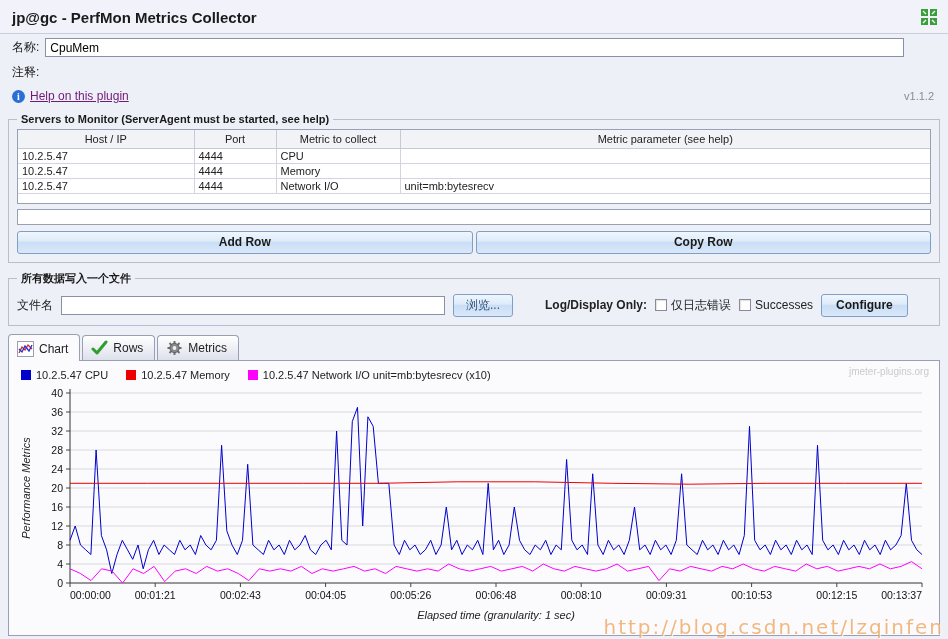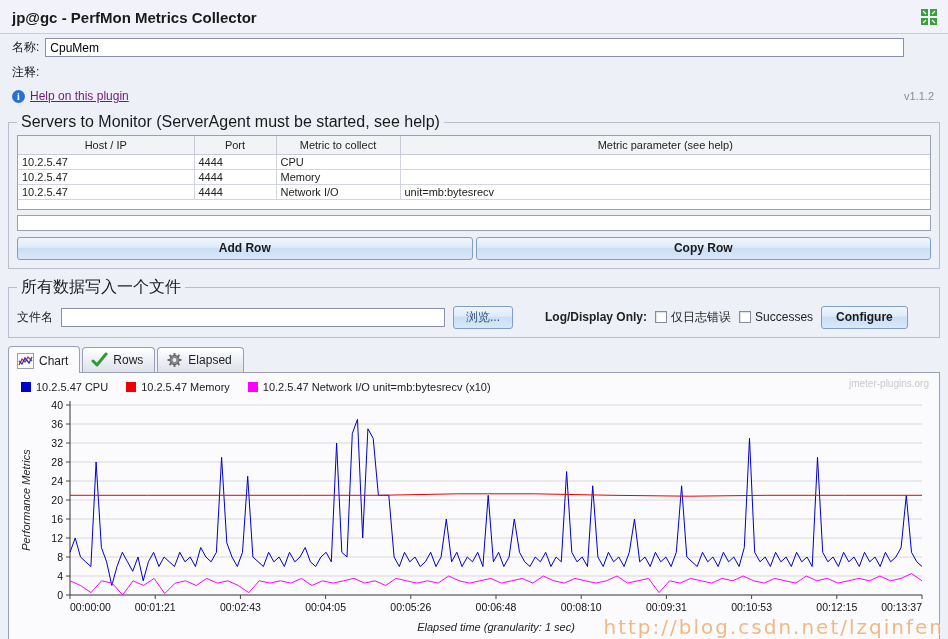--- a/index.html
+++ b/index.html
@@ -26,21 +26,21 @@
   
   .help-row { display:flex; align-items:center; padding:6px 14px 2px 12px; }
   .help-link { color:#701a75; text-decoration:underline; cursor:pointer; margin-left:5px; }
   .info-icon { display:inline-block; width:13px; height:13px; border-radius:50%;
     background:#2a6fd6; color:#fff; font-size:10px; font-weight:bold; text-align:center;
     line-height:13px; font-family:"Liberation Serif",serif; }
   .version { margin-left:auto; color:#8a8a94; font-size:11px; }
 
   
   fieldset { border:1px solid #b9bdcd; margin:8px 8px 0 8px; padding:4px 8px 8px 8px; background:#eef0f8; }
-  legend { font-weight:normal; font-size:16px; padding:0 4px; color:#1a1a1a; }
+  legend { font-weight:bold; font-size:11px; padding:0 4px; color:#1a1a1a; }
 
   
   .table-wrap { background:#fff; border:1px solid #9aa0b4; }
   table { width:100%; border-collapse:collapse; font-size:11px; }
   th { background:#f2f3f7; font-weight:normal; color:#222; border:1px solid #c6cad6; border-top:none; padding:2px 4px; height:18px; }
   th:first-child { border-left:none; } th:last-child { border-right:none; }
   td { border:1px solid #d2d5e0; padding:1px 4px; height:15px; color:#222; }
   td:first-child { border-left:none; } td:last-child { border-right:none; }
   .table-empty { height:9px; }
   .empty-strip { height:16px; background:#fff; border:1px solid #9aa0b4; margin-top:5px; }
@@ -217,21 +217,21 @@
           <g stroke="#6e6e6e" stroke-width="2">
             <line x1="8.5" y1="1" x2="8.5" y2="15"></line>
             <line x1="1.5" y1="8" x2="15.5" y2="8"></line>
             <line x1="3.5" y1="3" x2="13.5" y2="13"></line>
             <line x1="13.5" y1="3" x2="3.5" y2="13"></line>
           </g>
           <circle cx="8.5" cy="8" r="4.6" fill="#8a8a8a" stroke="#5e5e5e"></circle>
           <circle cx="8.5" cy="8" r="1.9" fill="#eef0f8"></circle>
         </svg>
       </span>
-      <span>Elapsed</span>
+      <span>Metrics</span>
     </div>
   </div>
 
   <div class="chart-panel">
     <span class="plugins-mark">jmeter-plugins.org</span>
     <div class="legend">
       <span class="legend-item">
         <span class="legend-swatch" style="background: rgb(0, 0, 204);"></span>
         <span>10.2.5.47 CPU</span>
       </span>

